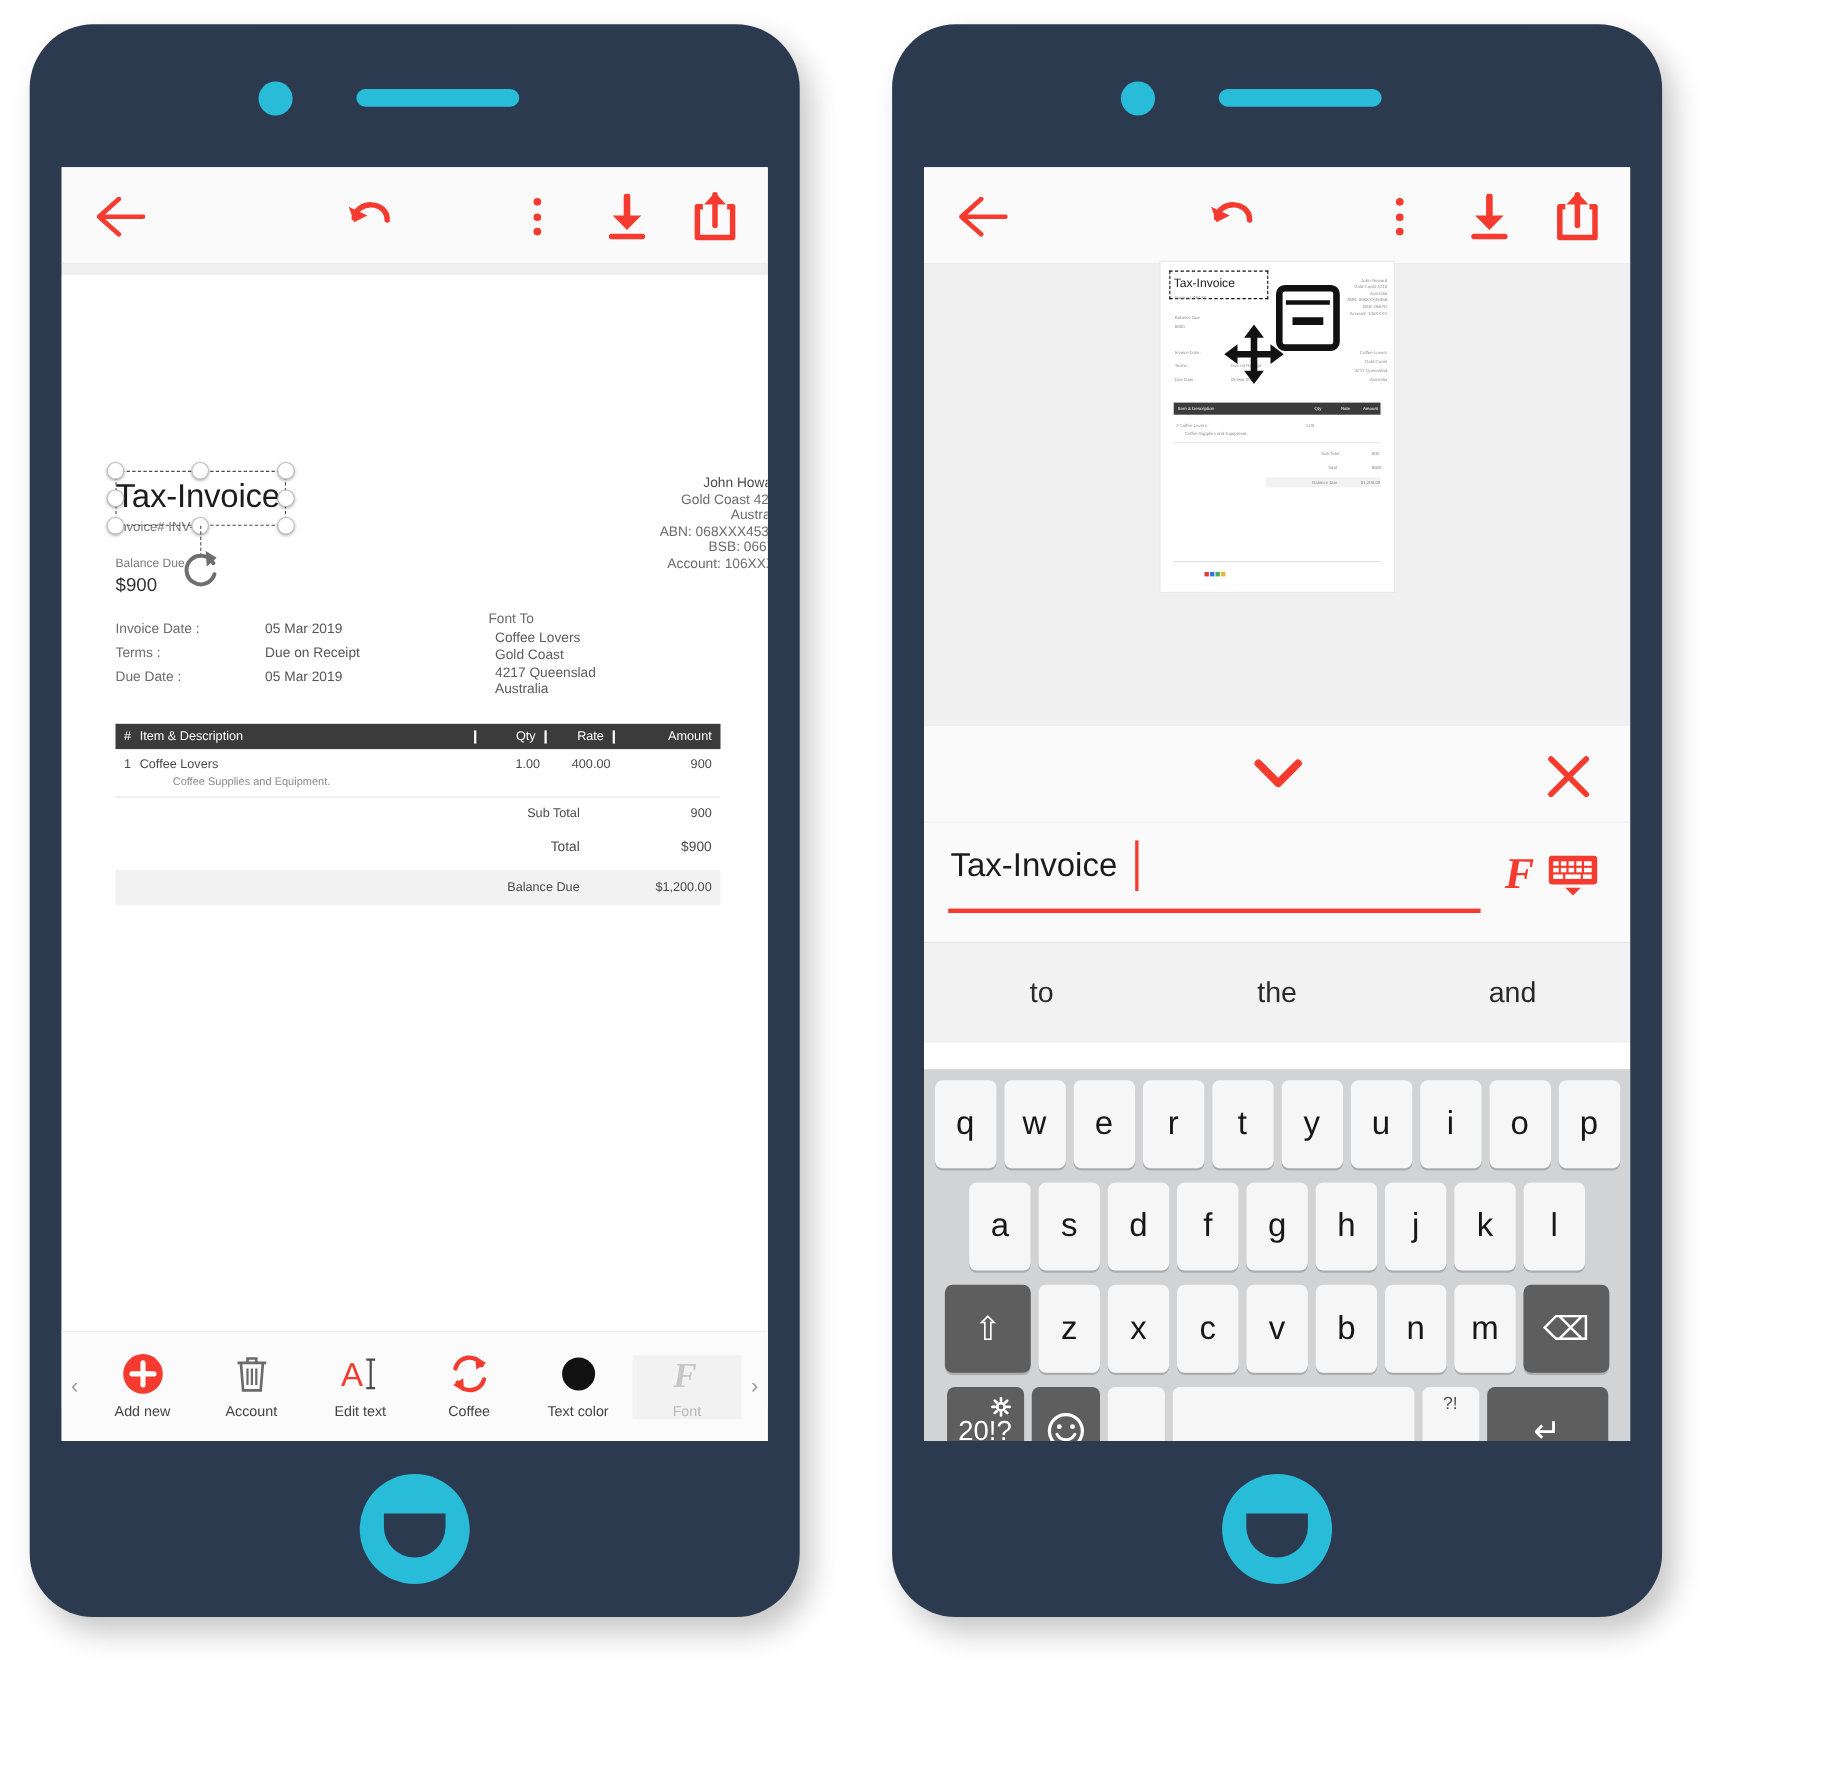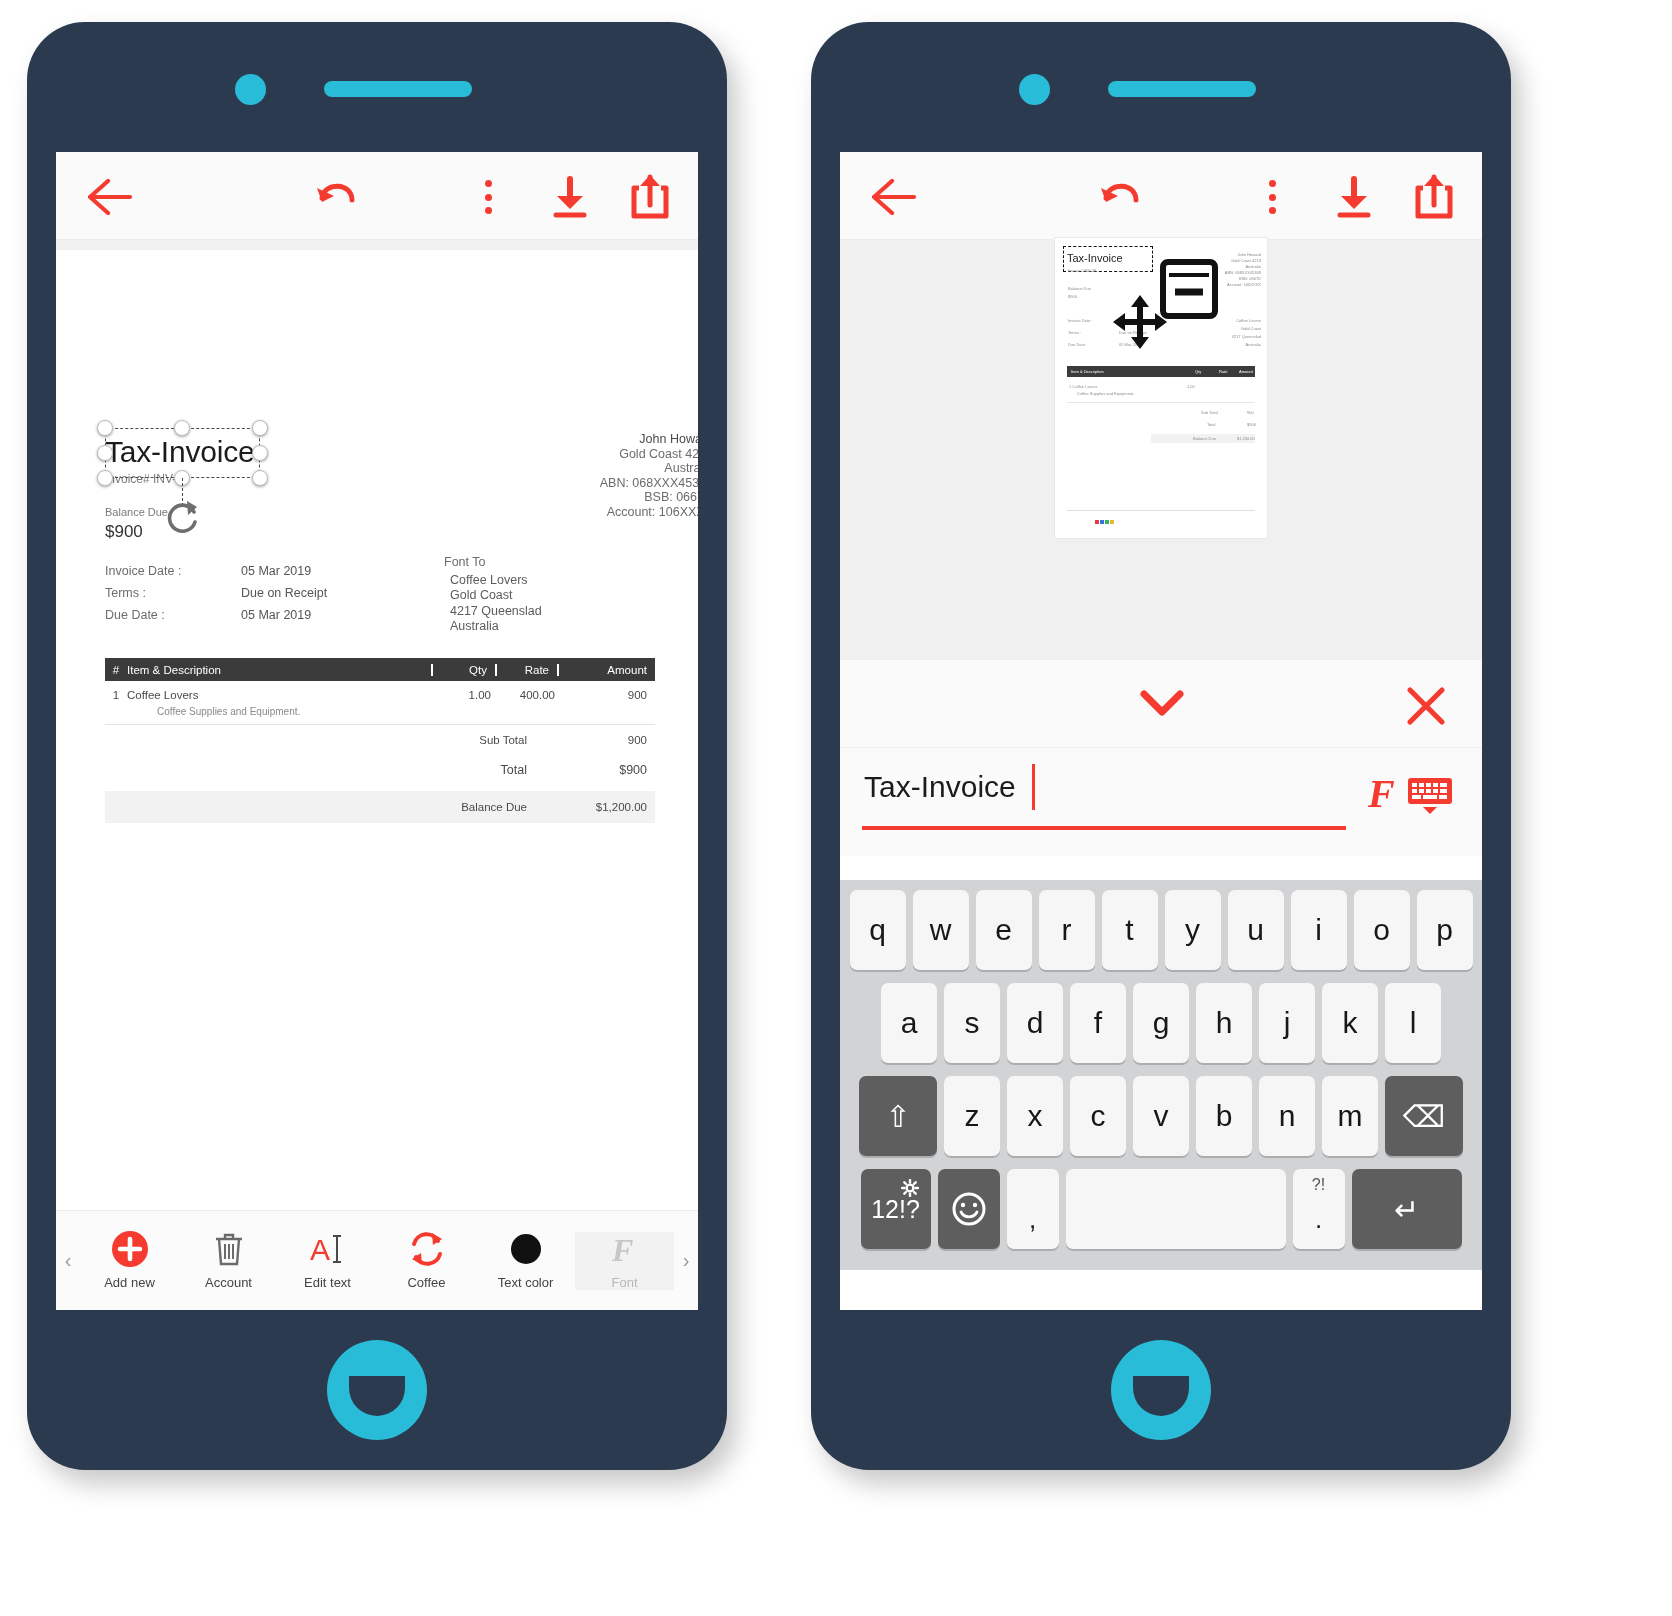--- a/index.html
+++ b/index.html
@@ -630,20 +630,25 @@
                 <rect x="34" y="13" width="7" height="4"></rect>
               <rect x="6" y="19" width="9" height="4"></rect>
                 <rect x="17" y="19" width="14" height="4"></rect>
                 <rect x="33" y="19" width="8" height="4"></rect>
             </g>
             <path d="M17 31 L24 38 L31 31 Z" fill="#f53b2f"></path>
           </svg>
         </div>
       </div>
 
+      <div class="suggest">
+        <div class="s">to</div>
+        <div class="s">the</div>
+        <div class="s">and</div>
+      </div>
       <div class="kb-gap"></div>
 
       <div class="keyboard">
         <div class="kb-row">
           <div class="key">q</div>
           <div class="key">w</div>
           <div class="key">e</div>
           <div class="key">r</div>
           <div class="key">t</div>
           <div class="key">y</div>
@@ -684,21 +689,21 @@
                     <path d="M9 14.6 V17"></path>
                     <path d="M1 9 H3.4"></path>
                     <path d="M14.6 9 H17"></path>
                     <path d="M3.3 3.3 L5 5"></path>
                     <path d="M13 13 L14.7 14.7"></path>
                     <path d="M14.7 3.3 L13 5"></path>
                     <path d="M5 13 L3.3 14.7"></path>
                   </g>
                 </svg>
             </span>
-            <span>12!?</span>
+            <span>20!?</span>
           </div>
           <div class="key dark emoji">
             <svg width="38" height="38" viewBox="0 0 38 38">
                 <circle cx="19" cy="19" r="15" fill="none" stroke="#fff" stroke-width="3"></circle>
                 <circle cx="13" cy="15" r="2.2" fill="#fff"></circle>
                 <circle cx="25" cy="15" r="2.2" fill="#fff"></circle>
                 <path d="M11 22 A9 9 0 0 0 27 22" stroke="#fff" stroke-width="2.8" fill="none" stroke-linecap="round"></path>
               </svg>
           </div>
           <div class="key punct">

